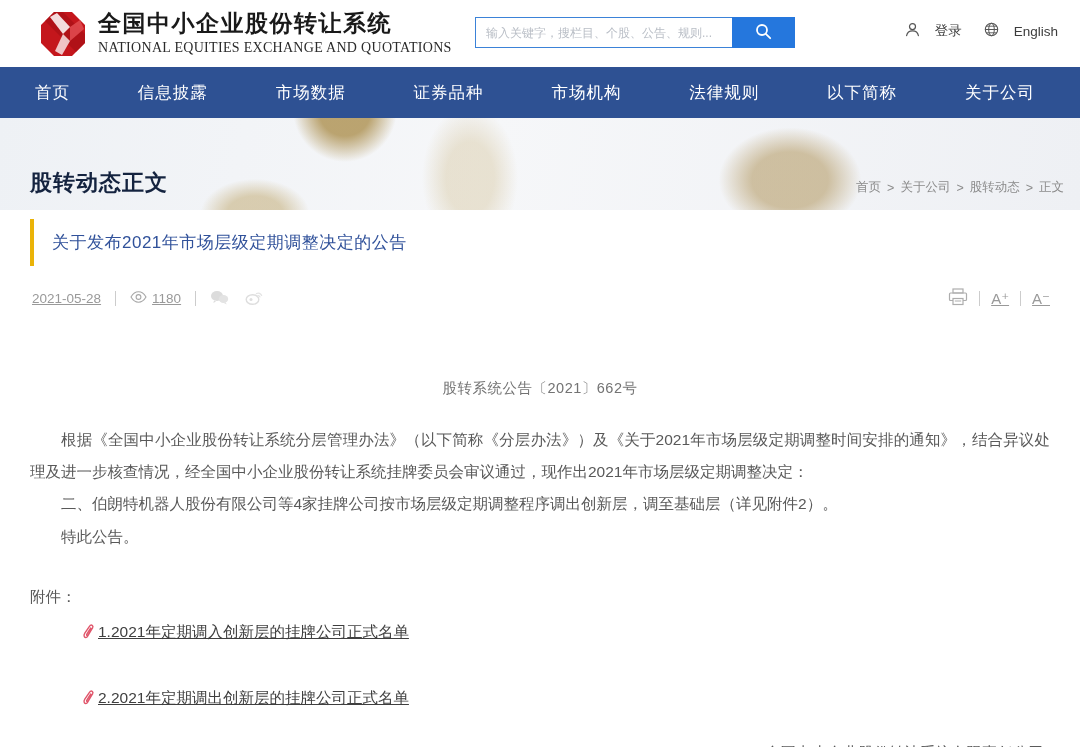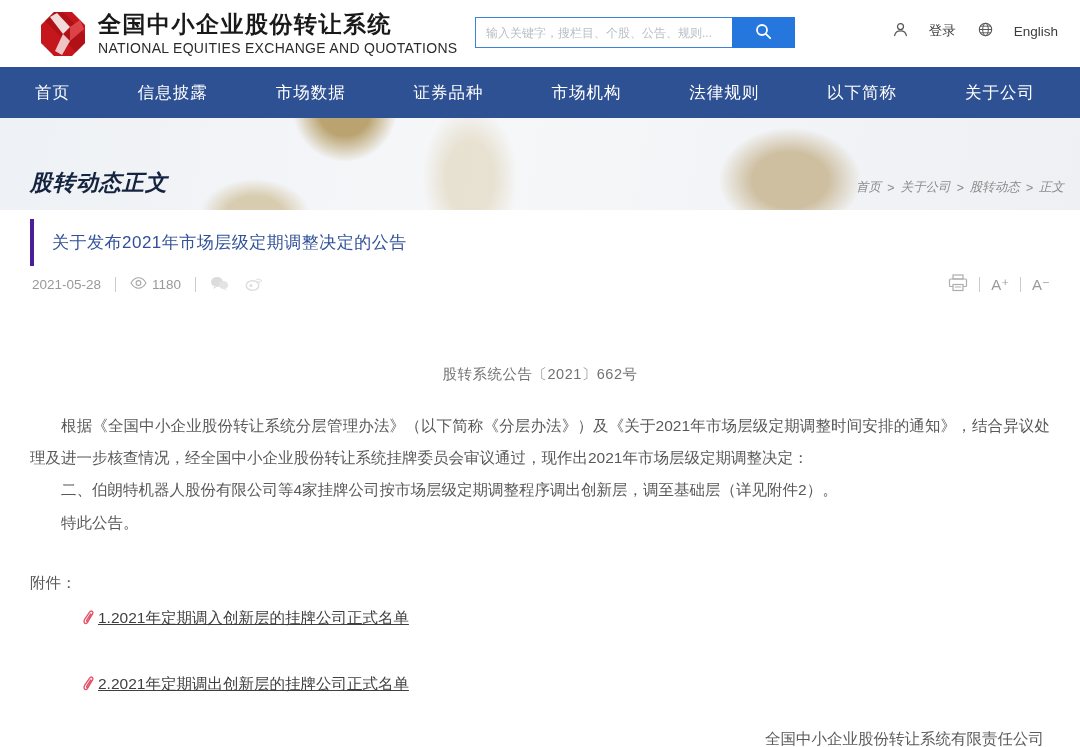--- a/index.html
+++ b/index.html
@@ -1,60 +1,59 @@
 <!DOCTYPE html>
 <html><head>
 <meta charset="utf-8">
 <style>
   * { margin:0; padding:0; box-sizing:border-box; }
   html,body { width:1080px; height:747px; background:#fff; overflow:hidden;
               font-family:"Liberation Sans","DejaVu Sans",sans-serif; }
 
   
   .header { height:67px; display:flex; align-items:center; position:relative; background:#fff; }
-  .logo { display:flex; align-items:center; margin-left:40px; cursor:pointer; }
+  .logo { display:flex; align-items:center; margin-left:40px; cursor:pointer;font-family:Liberation Serif, serif; }
   .logo-mark { width:46px; height:46px; margin-right:12px; flex:0 0 auto; }
   .logo-cn { font-size:23px; font-weight:bold; color:#191919; letter-spacing:1.5px; line-height:1.15; }
   .logo-en { font-size:14px; color:#2b2b2b; letter-spacing:0.3px; margin-top:2px; }
 
   .search-wrap { position:absolute; left:475px; top:17px; display:flex; height:44px; }
   .search-input { width:257px; height:31px; border:1px solid #3b82d8; border-right:none;
                   padding:0 10px; font-size:12px; color:#333; outline:none; }
   .search-input::placeholder { color:#b9bec6; }
   .search-btn { width:63px; height:31px; background:#2577dd; border:none; cursor:pointer;
                 display:flex; align-items:center; justify-content:center; }
 
   .header-links { position:absolute; right:22px; top:22px; display:flex; align-items:center; gap:22px; }
-  .hlink { display:flex; align-items:center; gap:21px; font-size:13.5px; color:#3c3c3c; cursor:pointer; }
+  .hlink { display:flex; align-items:center; gap:15px; font-size:13.5px; color:#3c3c3c; cursor:pointer; }
 
   
   .nav { height:51px; background:#2e5193; display:flex; align-items:center;
          justify-content:space-between; padding:0 45px 0 35px; }
   .nav a { color:#fff; font-size:16.5px; text-decoration:none; letter-spacing:1px; }
 
   
   .banner { height:92px; position:relative;
     background:
       radial-gradient(circle at 345px -8px, rgba(172,143,78,.8) 0 26px, rgba(172,143,78,0) 52px),
       radial-gradient(ellipse 95px 70px at 790px 62px, rgba(176,148,90,.55) 0 40%, rgba(176,148,90,0) 75%),
       radial-gradient(ellipse 70px 45px at 255px 96px, rgba(190,165,105,.5) 0 40%, rgba(190,165,105,0) 78%),
       radial-gradient(ellipse 60px 90px at 470px 60px, rgba(205,185,135,.35) 0 40%, rgba(205,185,135,0) 80%),
       linear-gradient(100deg,#eef1f5 0%,#f6f7f9 45%,#eef0f4 100%);
-    font-style: italic;
   }
   .banner-title { position:absolute; left:30px; bottom:12px; font-size:22px; font-weight:bold; color:#14233f; letter-spacing:1px; }
   .breadcrumb { position:absolute; right:16px; bottom:14px; font-size:12.5px; color:#8b8b8b; display:flex; gap:6px; align-items:center; }
   .breadcrumb a { color:#8b8b8b; text-decoration:none; cursor:pointer; }
 
   
   .article { padding:0 30px; }
-  .art-title-row { margin-top:9px; border-left:4px solid #4c1d95; padding:12px 0 12px 18px; }
+  .art-title-row { margin-top:9px; border-left:4px solid #eab308; padding:12px 0 12px 18px; }
   .art-title { font-size:17px; color:#30519a; letter-spacing:0.5px; }
 
-  .meta-row { margin-top:8px; display:flex; align-items:center; color:#999; font-size:13.5px; padding-left:2px; }
+  .meta-row { margin-top:22px; display:flex; align-items:center; color:#999; font-size:13.5px; padding-left:2px;text-decoration:underline; }
   .meta-row .sep { width:1px; height:15px; background:#ccc; margin:0 14px; }
   .views { display:flex; align-items:flex-end; gap:5px; }
   .share-icons { display:flex; align-items:center; gap:16px; }
   .tools { margin-left:auto; display:flex; align-items:center; color:#9a9a9a; font-size:15px; }
   .tools .sep { width:1px; height:15px; background:#ccc; margin:0 11px; }
   .tools .tbtn { cursor:pointer; }
 
   .doc-number { text-align:center; margin-top:70px; color:#737373; font-size:14.5px; letter-spacing:0.5px; }
 
   .body-text { margin-top:26px; color:#595959; font-size:15.5px; line-height:2.08; text-align:justify; }

